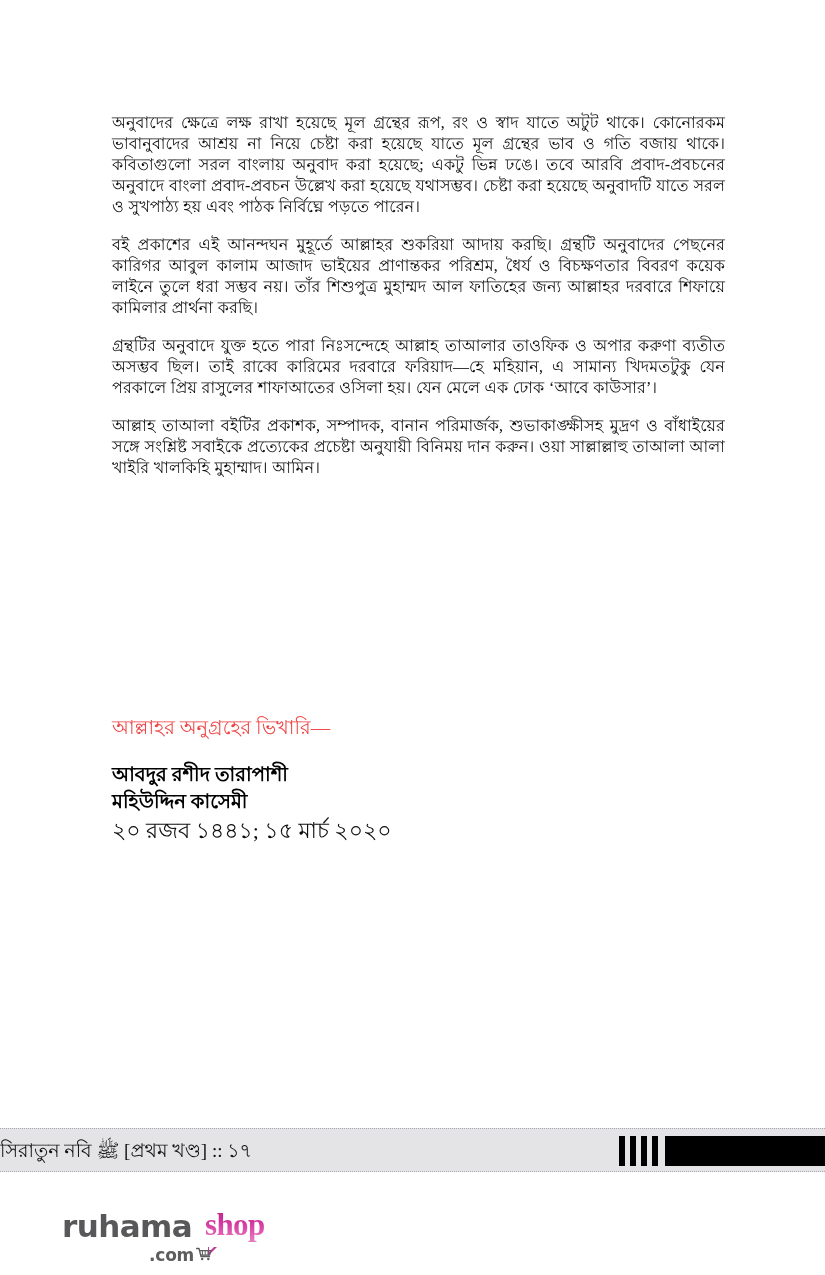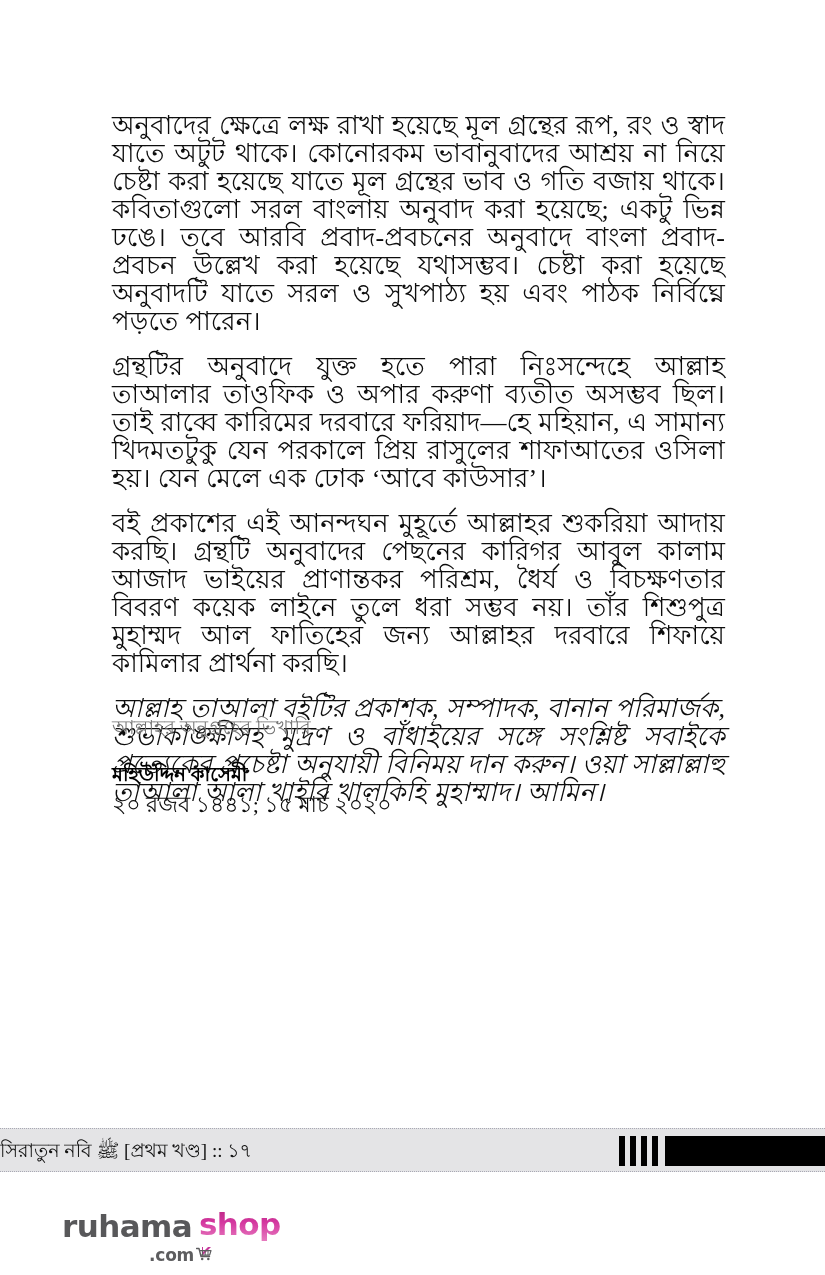--- a/index.html
+++ b/index.html
@@ -28,40 +28,40 @@
     position: absolute;
     left: 112px;
     top: 112px;
     width: 613px;
   }
 
   .para {
     margin: 0 0 17px 0;
     text-align: justify;
     text-justify: inter-word;
-    font-size: 26px;
-    line-height: 28px;
+    font-size: 16px;
+    line-height: 21px;
     letter-spacing: 0.1px;
     word-spacing: 0.5px;
     color: #0d0d0d;
   }
-  .para:last-child { margin-bottom: 0; font-style: italic; }
+  .para:last-child { margin-bottom: 0; }
 
   
   .signature-block {
     position: absolute;
     left: 112px;
     top: 713px;
     width: 520px;
   }
   .sig-intro {
     font-size: 19.4px;
     line-height: 30px;
     margin: 0 0 19px 0;
-    color: #737373;
+    color: #ef4444;
   }
   .sig-name {
     font-size: 19.6px;
     line-height: 26.5px;
     font-weight: bold;
     margin: 0;
     color: #000000;
   }
   .sig-date {
     font-size: 22px;
@@ -135,26 +135,27 @@
   }
   .logo-ruhama {
     font-size: 31px;
     font-weight: bold;
     color: #58585a;
     letter-spacing: -0.6px;
     line-height: 38px;
   }
   .logo-bubble {
     position: relative;
-    margin-left: 1px;
+    margin-left: 7px;
     border: 2.5px solid #c2view;
     border-color: #c5379a;
     border-radius: 9px;
     padding: 1px 7px 1px 6px;
     line-height: 33px;
+    font-family: Liberation Serif, serif;
   }
   .logo-shop {
     font-size: 31px;
     font-weight: bold;
     letter-spacing: -0.6px;
     background: linear-gradient(180deg, #b5257f 0%, #d4379f 45%, #e77ec0 100%);
     -webkit-background-clip: text;
     background-clip: text;
     color: #cc3598;
     -webkit-text-fill-color: transparent;
@@ -193,27 +194,28 @@
     display: inline-block;
   }
 </style>
 </head>
 <body>
 
 <div class="page">
 
   <div class="text-column">
     <p class="para">অনুবাদের ক্ষেত্রে লক্ষ রাখা হয়েছে মূল গ্রন্থের রূপ, রং ও স্বাদ যাতে অটুট থাকে। কোনোরকম ভাবানুবাদের আশ্রয় না নিয়ে চেষ্টা করা হয়েছে যাতে মূল গ্রন্থের ভাব ও গতি বজায় থাকে। কবিতাগুলো সরল বাংলায় অনুবাদ করা হয়েছে; একটু ভিন্ন ঢঙে। তবে আরবি প্রবাদ-প্রবচনের অনুবাদে বাংলা প্রবাদ-প্রবচন উল্লেখ করা হয়েছে যথাসম্ভব। চেষ্টা করা হয়েছে অনুবাদটি যাতে সরল ও সুখপাঠ্য হয় এবং পাঠক নির্বিঘ্নে পড়তে পারেন।</p>
+    <p class="para">বই প্রকাশের এই আনন্দঘন মুহূর্তে আল্লাহর শুকরিয়া আদায় করছি। গ্রন্থটি অনুবাদের পেছনের কারিগর আবুল কালাম আজাদ ভাইয়ের প্রাণান্তকর পরিশ্রম, ধৈর্য ও বিচক্ষণতার বিবরণ কয়েক লাইনে তুলে ধরা সম্ভব নয়। তাঁর শিশুপুত্র মুহাম্মদ আল ফাতিহের জন্য আল্লাহর দরবারে শিফায়ে কামিলার প্রার্থনা করছি।</p>
     <p class="para">গ্রন্থটির অনুবাদে যুক্ত হতে পারা নিঃসন্দেহে আল্লাহ তাআলার তাওফিক ও অপার করুণা ব্যতীত অসম্ভব ছিল। তাই রাব্বে কারিমের দরবারে ফরিয়াদ—হে মহিয়ান, এ সামান্য খিদমতটুকু যেন পরকালে প্রিয় রাসুলের শাফাআতের ওসিলা হয়।  যেন মেলে এক ঢোক ‘আবে কাউসার’।</p>
-    <p class="para">বই প্রকাশের এই আনন্দঘন মুহূর্তে আল্লাহর শুকরিয়া আদায় করছি। গ্রন্থটি অনুবাদের পেছনের কারিগর আবুল কালাম আজাদ ভাইয়ের প্রাণান্তকর পরিশ্রম, ধৈর্য ও বিচক্ষণতার বিবরণ কয়েক লাইনে তুলে ধরা সম্ভব নয়। তাঁর শিশুপুত্র মুহাম্মদ আল ফাতিহের জন্য আল্লাহর দরবারে শিফায়ে কামিলার প্রার্থনা করছি।</p>
     <p class="para">আল্লাহ তাআলা বইটির প্রকাশক, সম্পাদক, বানান পরিমার্জক, শুভাকাঙ্ক্ষীসহ মুদ্রণ ও বাঁধাইয়ের সঙ্গে সংশ্লিষ্ট সবাইকে প্রত্যেকের প্রচেষ্টা অনুযায়ী বিনিময় দান করুন। ওয়া সাল্লাল্লাহু তাআলা আলা খাইরি খালকিহি মুহাম্মাদ। আমিন।</p>
   </div>
 
   <div class="signature-block">
     <p class="sig-intro">আল্লাহর অনুগ্রহের ভিখারি—</p>
+    <p class="sig-name">আবদুর রশীদ তারাপাশী</p>
     <p class="sig-name">মহিউদ্দিন কাসেমী</p>
     <p class="sig-date">২০ রজব ১৪৪১; ১৫ মার্চ ২০২০</p>
   </div>
 
   <div class="footer-band">
     <div class="footer-running-head">সিরাতুন নবি ﷺ [প্রথম খণ্ড] :: ১৭</div>
 
     <div class="footer-mark">
       <span class="mark-bar"></span>
       <span class="mark-bar"></span>

